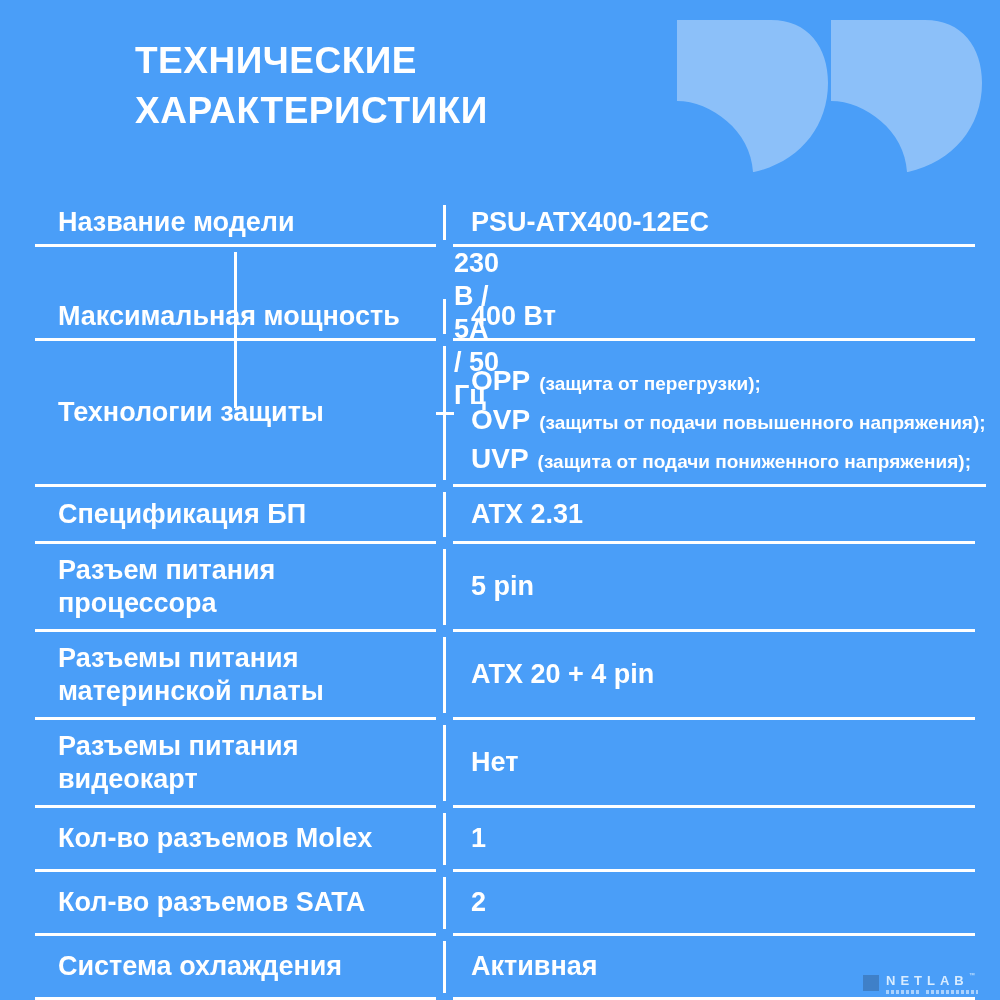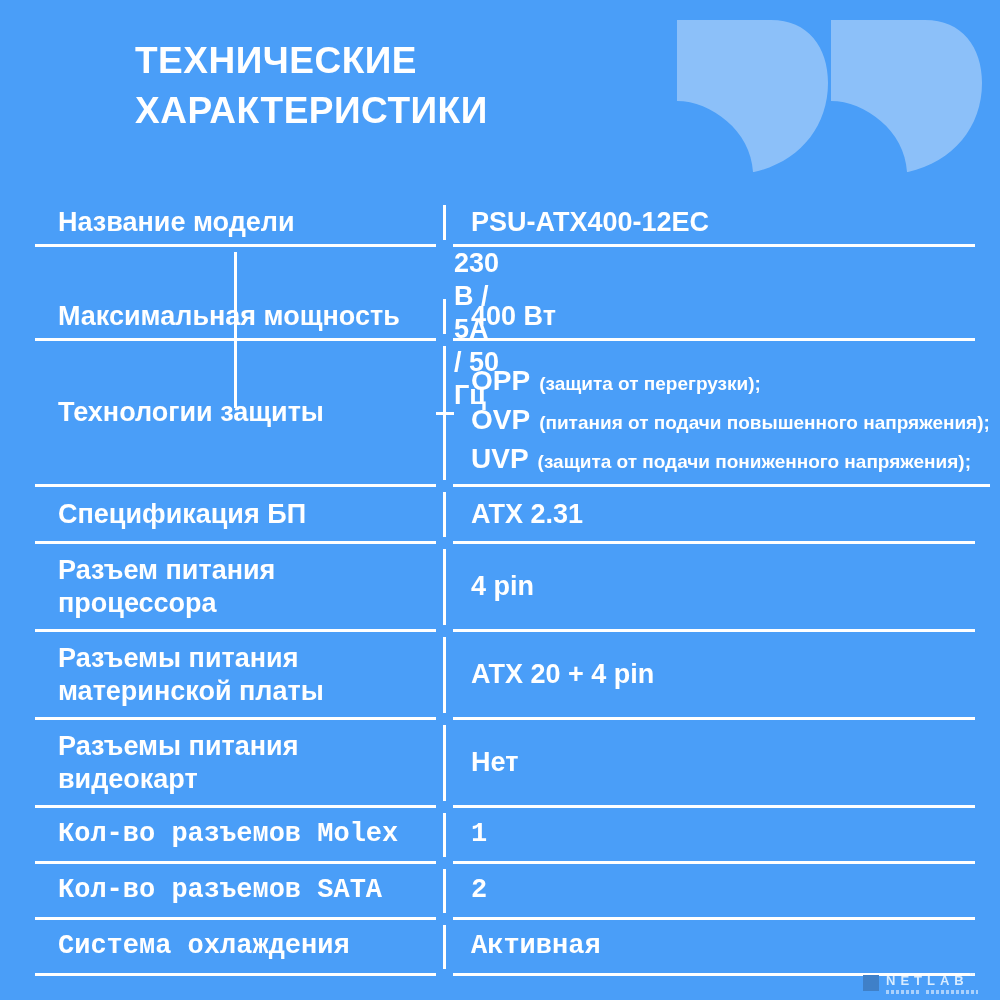--- a/index.html
+++ b/index.html
@@ -38,21 +38,21 @@
   }
   .row{
     display:grid;
     grid-template-columns:401px 17px 1fr;
     align-items:center;
   }
   .row:nth-child(1),.row:nth-child(2),.row:nth-child(3){height:47px;}
   .row:nth-child(4){height:146px;}
   .row:nth-child(5){height:57px;}
   .row:nth-child(6),.row:nth-child(7),.row:nth-child(8){height:88px;}
-  .row:nth-child(9),.row:nth-child(10),.row:nth-child(11){height:56px;font-family:Liberation Mono, monospace;}
+  .row:nth-child(9),.row:nth-child(10),.row:nth-child(11){height:64px;}
 
   .cell{
     height:100%;
     display:flex;align-items:center;
     border-bottom:3px solid var(--line,#fff);
     font-size:27px;font-weight:600;
     line-height:33px;
   }
   .cell.label{padding-left:23px;white-space:pre-line;}
   .cell.value{padding-left:18px;}
@@ -140,21 +140,21 @@
   <div class="row">
     <div class="cell label">Технологии защиты</div>
     <div class="divzone">
         <span class="tick"></span>
       </div>
     <div class="cell value prot">
       <div class="protline">
         <span class="acr">OPP</span><span class="acrdesc">(защита от перегрузки);</span>
       </div>
       <div class="protline">
-        <span class="acr">OVP</span><span class="acrdesc">(питания от подачи повышенного напряжения);</span>
+        <span class="acr">OVP</span><span class="acrdesc">(защиты от подачи повышенного напряжения);</span>
       </div>
       <div class="protline">
         <span class="acr">UVP</span><span class="acrdesc">(защита от подачи пониженного напряжения);</span>
       </div>
     </div>
   </div>
 
   <div class="row">
     <div class="cell label">Спецификация БП</div>
     <div class="divzone">
@@ -162,21 +162,21 @@
       </div>
     <div class="cell value">ATX 2.31</div>
   </div>
 
   <div class="row">
     <div class="cell label">Разъем питания
 процессора</div>
     <div class="divzone">
         <span class="tick"></span>
       </div>
-    <div class="cell value">4 pin</div>
+    <div class="cell value">5 pin</div>
   </div>
 
   <div class="row">
     <div class="cell label">Разъемы питания
 материнской платы</div>
     <div class="divzone">
         <span class="tick"></span>
       </div>
     <div class="cell value">ATX 20 + 4 pin</div>
   </div>

